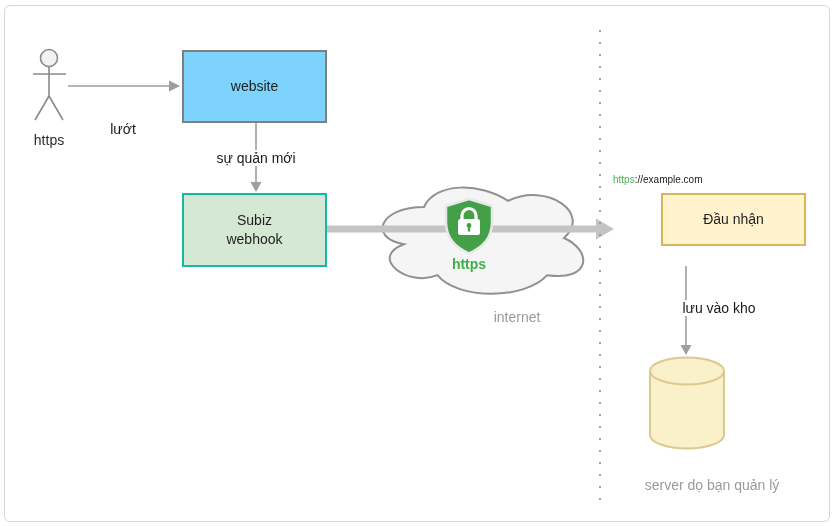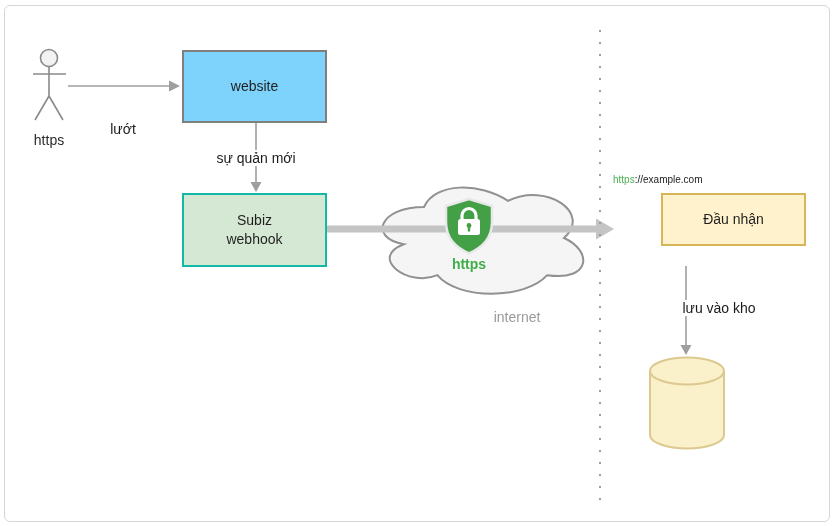--- a/index.html
+++ b/index.html
@@ -110,13 +110,14 @@
     <span class="scheme">https</span><span>://example.com</span>
   </div>
 
   <div class="edge-label" style="left:123px;top:86px;margin-top:43px;">lướt</div>
   <div class="edge-label" style="left:256px;top:158px;">sự quản mới</div>
   <div class="edge-label" style="left:719px;top:308px;">lưu vào kho</div>
 
   <div class="plain-label label-user" style="left:49px;top:140px;">https</div>
   <div class="plain-label label-https" style="left:469px;top:264px;">https</div>
   <div class="plain-label label-internet" style="left:475px;top:317px;margin-left:42px;">internet</div>
+  <div class="plain-label label-server" style="left:712px;top:485px;">server dọ bạn quản lý</div>
 </div>
 
 </body></html>

